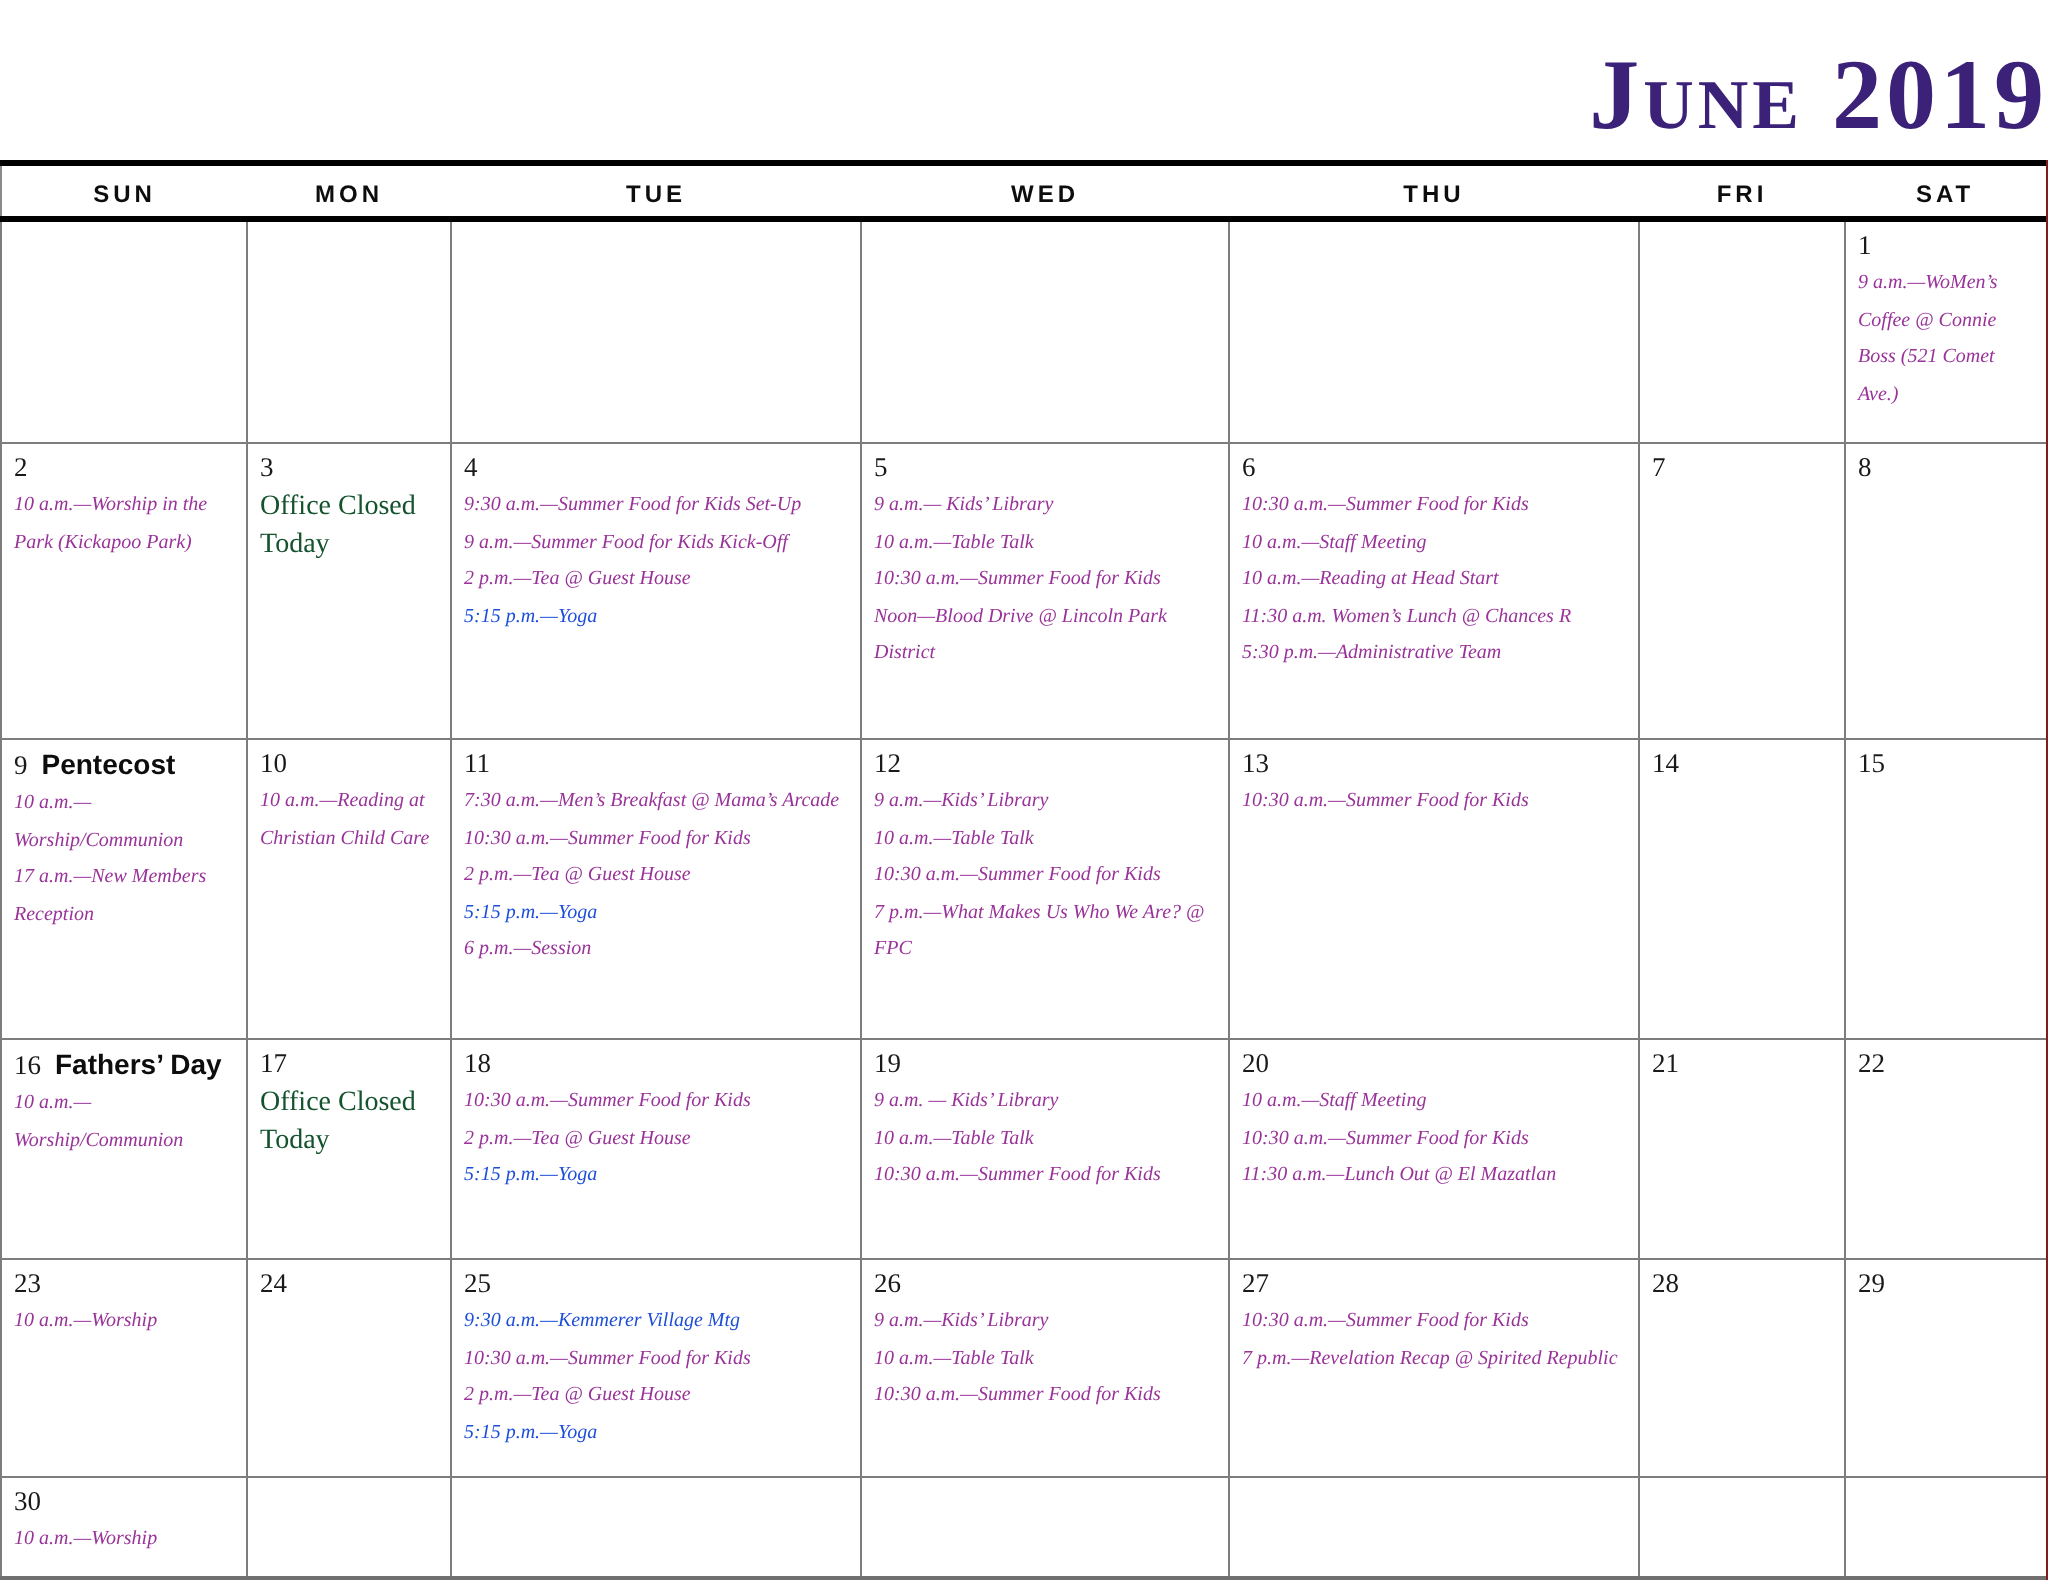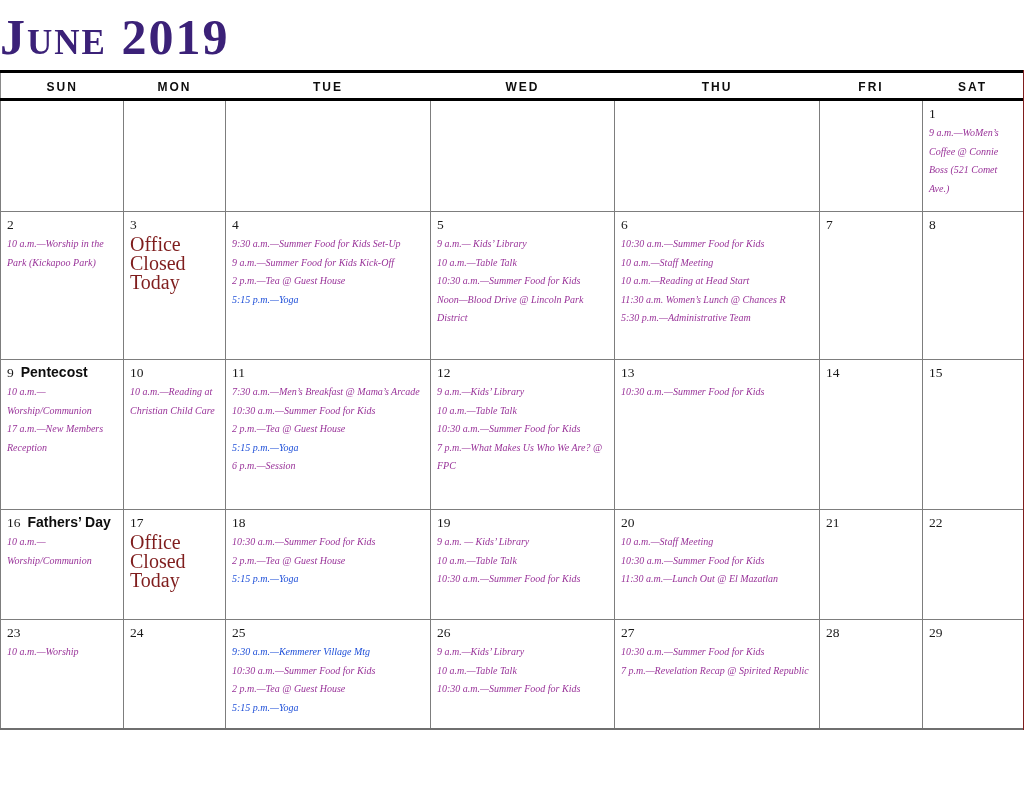--- a/index.html
+++ b/index.html
@@ -1,21 +1,21 @@
 <!DOCTYPE html>
 <html><head>
 <meta charset="utf-8">
 <style>
   html, body { margin: 0; padding: 0; background: #ffffff; }
   #page {
     width: 1024px; height: 790px; overflow: hidden; background: #ffffff;
     font-family: "Liberation Serif", serif; position: relative;
   }
   .title {
-    height: 62px; padding-top: 8px; text-align: left;
+    height: 62px; padding-top: 18px; text-align: right;
     font-family: "Liberation Serif", serif; font-weight: bold;
     font-variant: small-caps; font-size: 50px; line-height: 58px;
     letter-spacing: 2px; color: #3b2178;
   }
   table.cal {
     width: 1024px; border-collapse: collapse; table-layout: fixed;
     border-left: 1px solid #8a8a8a; border-right: 4px solid #7f1d1d;
     border-bottom: 2px solid #6f6f6f;
   }
   thead th {
@@ -42,21 +42,21 @@
   .day-label {
     font-family: Liberation Sans, sans-serif; font-weight: bold;
     font-size: 14px; color: #0d0d0d; margin-left: 7px;
   }
   .event {
     font-family: "Liberation Serif", serif; font-style: italic;
     font-size: 10px; line-height: 18.5px; color: #993399;
   }
   .event.black { color: #1d4ed8; }
   .event.plain {
-    font-style: normal; color: #7f1d1d; font-size: 20px; line-height: 19px;
+    font-style: normal; color: #14532d; font-size: 14px; line-height: 19px;
   }
 </style>
 </head>
 <body>
 
 <div id="page">
   <div class="title">June 2019</div>
   <table class="cal">
     <colgroup>
       <col style="width:123px">
@@ -225,15 +225,27 @@
             <div class="event purple">10:30 a.m.—Summer Food for Kids</div>
             <div class="event purple">7 p.m.—Revelation Recap @ Spirited Republic</div>
           </td>
           <td>
             <div class="day-head"><span class="day-num">28</span></div>
           </td>
           <td>
             <div class="day-head"><span class="day-num">29</span></div>
           </td>
         </tr>
+        <tr>
+          <td>
+            <div class="day-head"><span class="day-num">30</span></div>
+            <div class="event purple">10 a.m.—Worship</div>
+          </td>
+          <td></td>
+          <td></td>
+          <td></td>
+          <td></td>
+          <td></td>
+          <td></td>
+        </tr>
       </tbody>
   </table>
 </div>
 
 </body></html>

